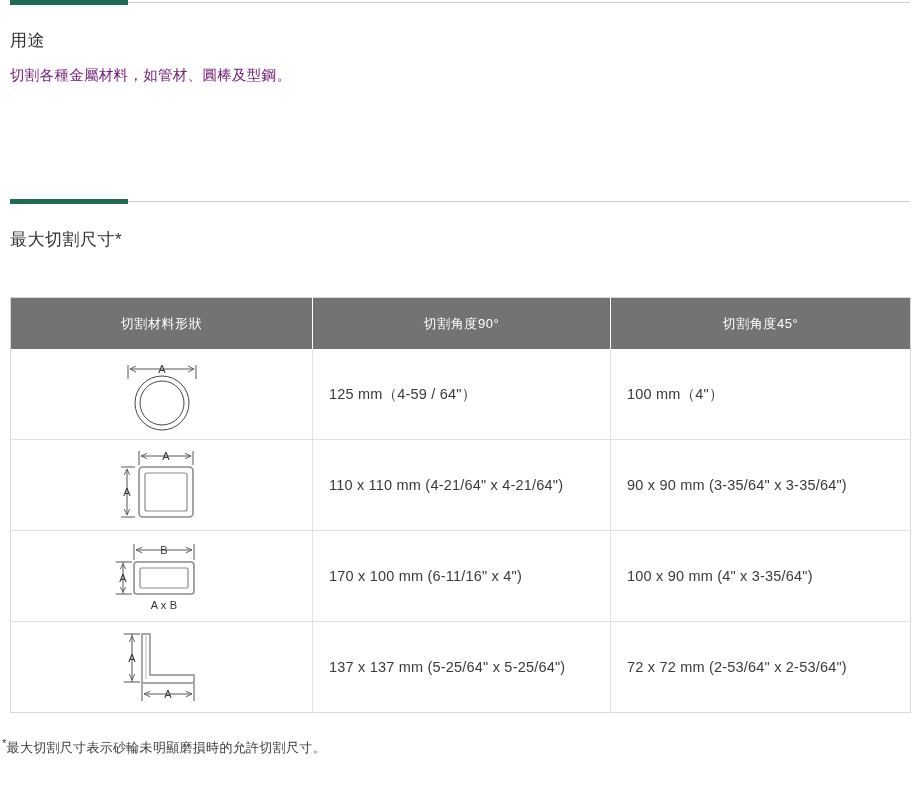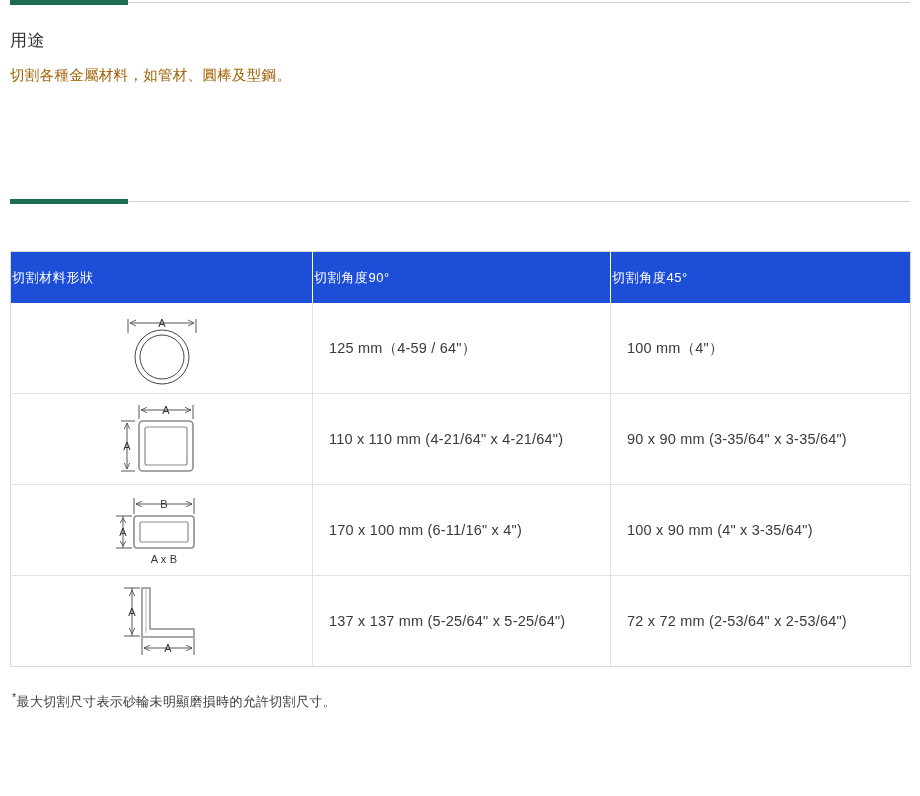--- a/index.html
+++ b/index.html
@@ -54,45 +54,45 @@
   .section-title {
     font-size: 17px;
     font-weight: normal;
     color: #333333;
     letter-spacing: 0.5px;
     margin: 24px 0 0 0;
     line-height: 1.3;
   }
   .section-body {
     font-size: 14.5px;
-    color: #a16207;
+    color: #701a75;
     line-height: 1.6;
     margin: 12px 0 0 0;
     letter-spacing: 0.3px;
   }
 
   .spacer-lg { height: 112px; }
   .spacer-title { height: 46px; }
 
   
   .spec-table {
     width: 900px;
     margin: 0 10px;
     border-collapse: collapse;
     table-layout: fixed;
     border: 1px solid #d8d8d8;
   }
   .spec-table th {
-    background: #1d4ed8;
+    background: #737373;
     color: #ffffff;
     font-size: 13px;
     font-weight: normal;
     letter-spacing: 0.6px;
     height: 49px;
-    text-align: left;
+    text-align: center;
     vertical-align: middle;
     border-right: 1px solid #ffffff;
     border-bottom: none;
   }
   .spec-table th:last-child { border-right: none; margin-top: 28px; }
 
   .spec-table td {
     border-top: 1px solid #e2e2e2;
     border-right: 1px solid #e2e2e2;
     height: 90px;
@@ -122,21 +122,21 @@
     align-items: center;
     justify-content: center;
     height: 90px;
   }
   .shape-wrap svg { display: block; }
 
   
   .footnote {
     font-size: 13px;
     color: #3a3a3a;
-    padding: 0 12px;
+    padding: 0 2px;
     margin-top: 22px;
     letter-spacing: 0.3px;
     line-height: 1.5;
   }
   .footnote .star {
     vertical-align: super;
     font-size: 11px;
   }
 </style>
 </head>
@@ -154,20 +154,23 @@
     <p class="section-body">切割各種金屬材料，如管材、圓棒及型鋼。</p>
   </div>
 
   <div class="spacer-lg"></div>
 
   <div class="section-rule">
     <div class="hairline"></div>
     <div class="accent"></div>
   </div>
 
+  <div class="section">
+    <h2 class="section-title">最大切割尺寸*</h2>
+  </div>
 
   <div class="spacer-title"></div>
 
   <table class="spec-table">
     <colgroup>
       <col class="col-shape">
       <col class="col-90">
       <col class="col-45">
     </colgroup>
     <thead>

